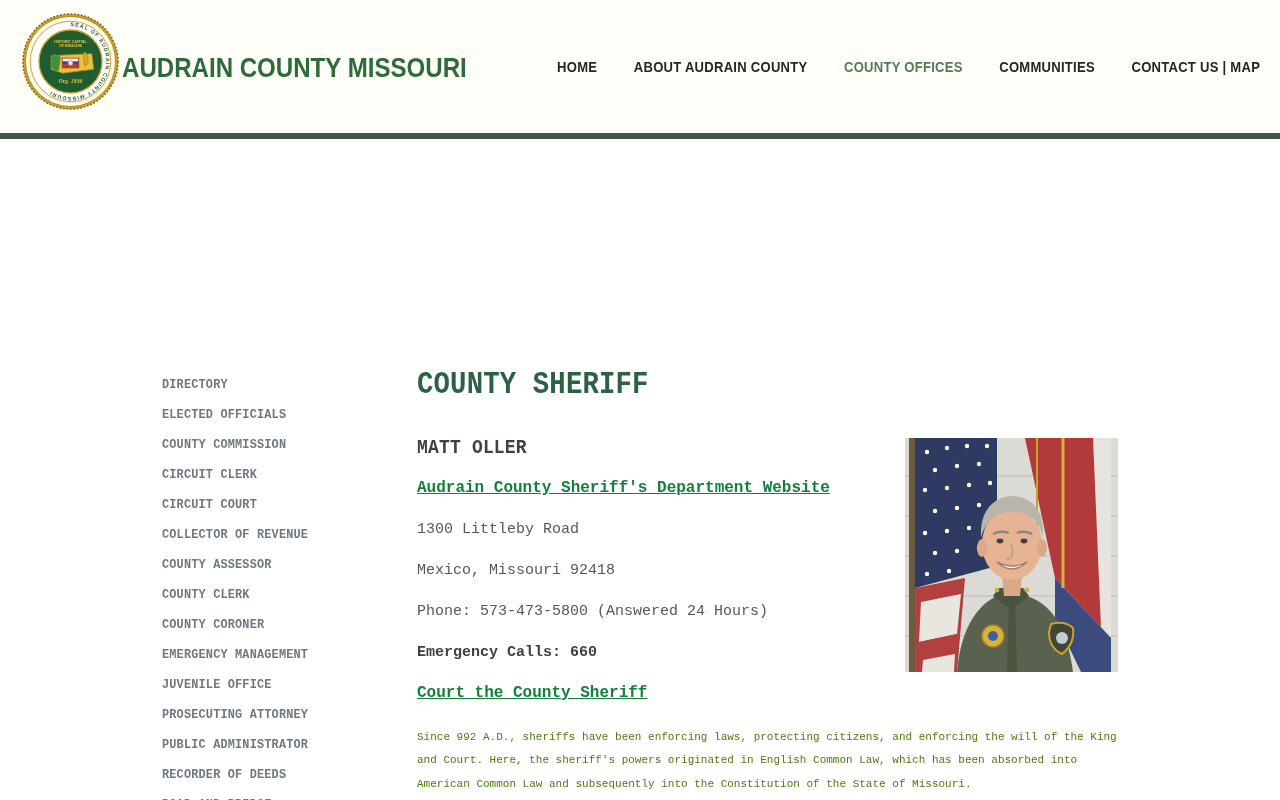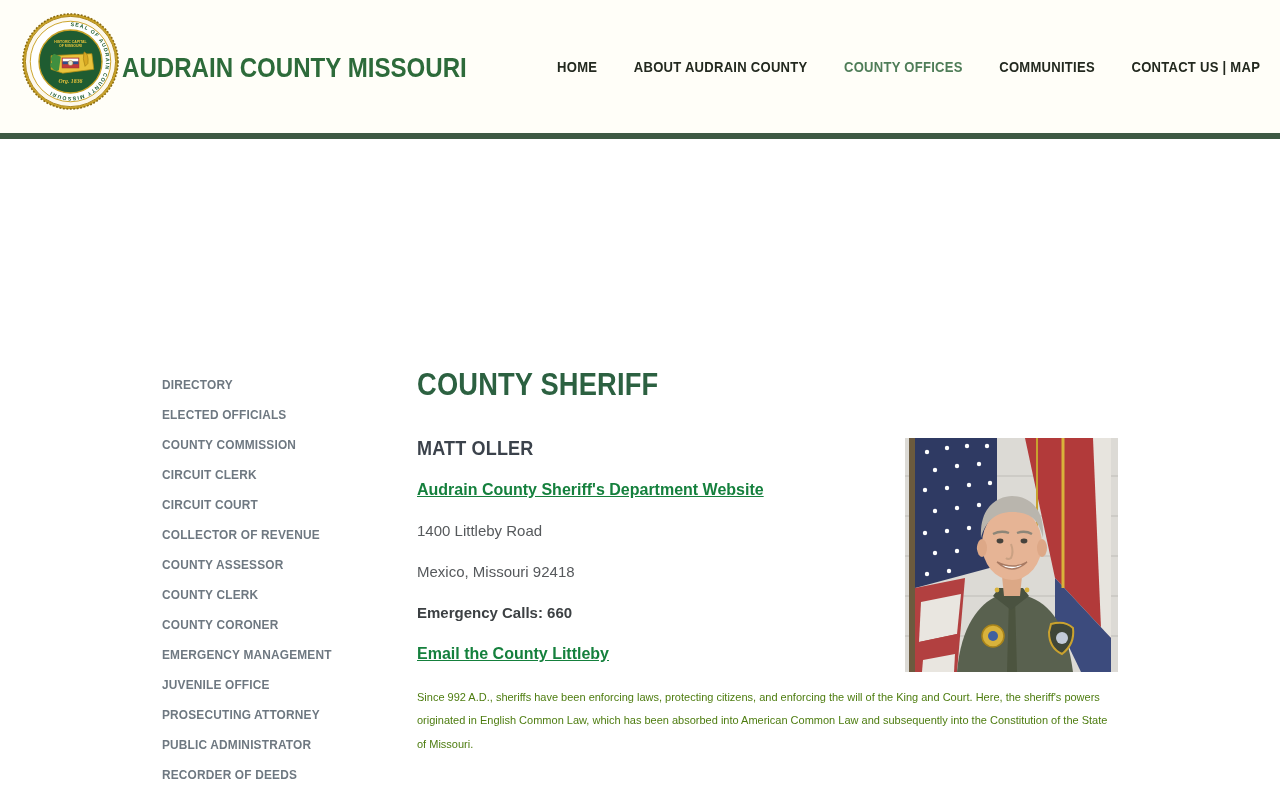--- a/index.html
+++ b/index.html
@@ -29,21 +29,21 @@
   }
   .nav-item {
     font-size: 15px; font-weight: bold; color: #23291f;
     letter-spacing: 0.3px; text-decoration: none; cursor: pointer;
     white-space: nowrap;
   }
   .nav-item.active { color: #4f7d58; }
   .green-bar { width: 1280px; height: 6px; background: #3d5943; }
 
   
-  .content { position: relative; width: 1280px; height: 661px; background: #ffffff; }
+  .content { position: relative; width: 1280px; height: 661px; background: #ffffff; font-family: Liberation Mono, monospace; }
 
   .sidebar { position: absolute; left: 162px; top: 230px; width: 220px; }
   .sidebar-item {
     height: 30px; display: flex; align-items: center;
     font-size: 13.5px; font-weight: bold; color: #6e7881;
     letter-spacing: 0.2px; cursor: pointer; white-space: nowrap;
     transform: scaleX(0.88); transform-origin: left center;
   }
 
   .main { position: absolute; left: 417px; top: 228px; width: 701px; }
@@ -245,21 +245,22 @@
 
           <circle cx="92" cy="152" r="2.4" fill="#d8b23c"></circle>
           <circle cx="122" cy="152" r="2.4" fill="#d8b23c"></circle>
         </g>
       </svg>
     </div>
 
     <div class="officer-name">MATT OLLER</div>
 
     <p class="info-line"><a class="link">Audrain County Sheriff's Department Website</a></p>
-    <p class="info-line">1400 Littleby Road</p>
+    <p class="info-line">1300 Littleby Road</p>
     <p class="info-line">Mexico, Missouri 92418</p>
+    <p class="info-line">Phone: 573-473-5800 (Answered 24 Hours)</p>
     <p class="info-line bold">Emergency Calls: 660</p>
-    <p class="info-line"><a class="link">Email the County Littleby</a></p>
+    <p class="info-line"><a class="link">Court the County Sheriff</a></p>
 
     <p class="para">Since 992 A.D., sheriffs have been enforcing laws, protecting citizens, and enforcing the will of the King and Court. Here, the sheriff's powers originated in English Common Law, which has been absorbed into American Common Law and subsequently into the Constitution of the State of Missouri.</p>
 
   </div>
 </div>
 
 </body></html>

